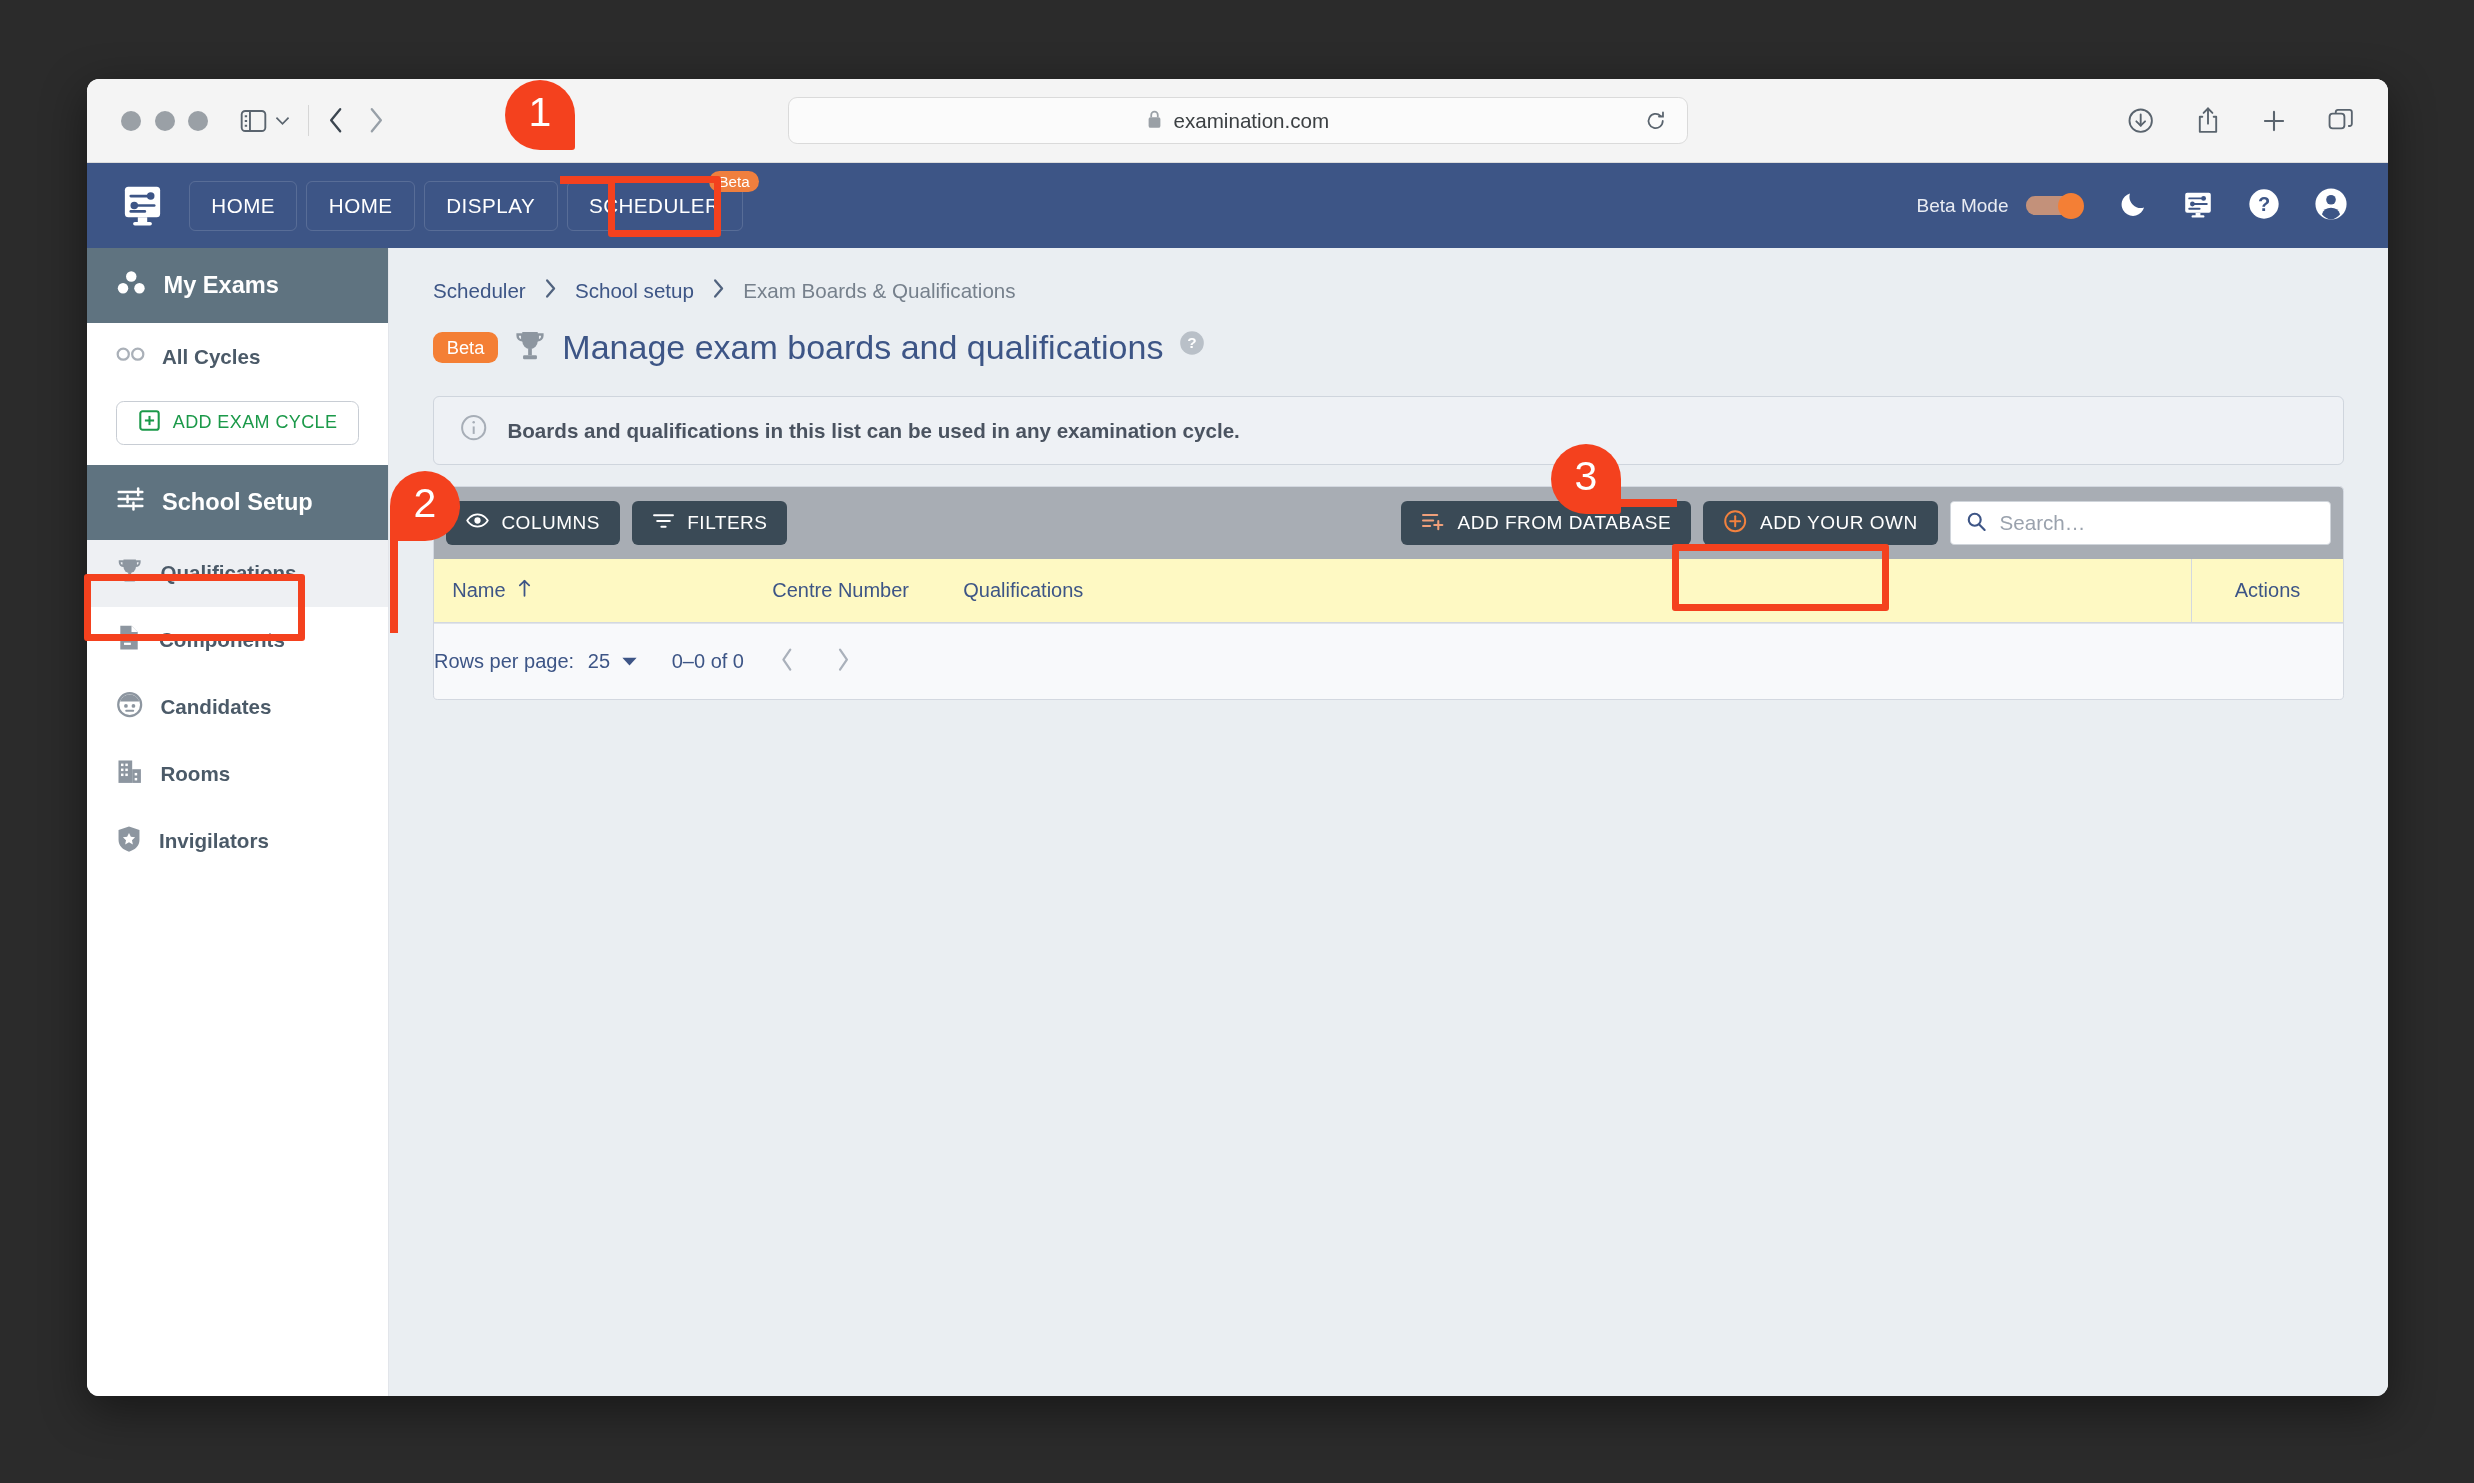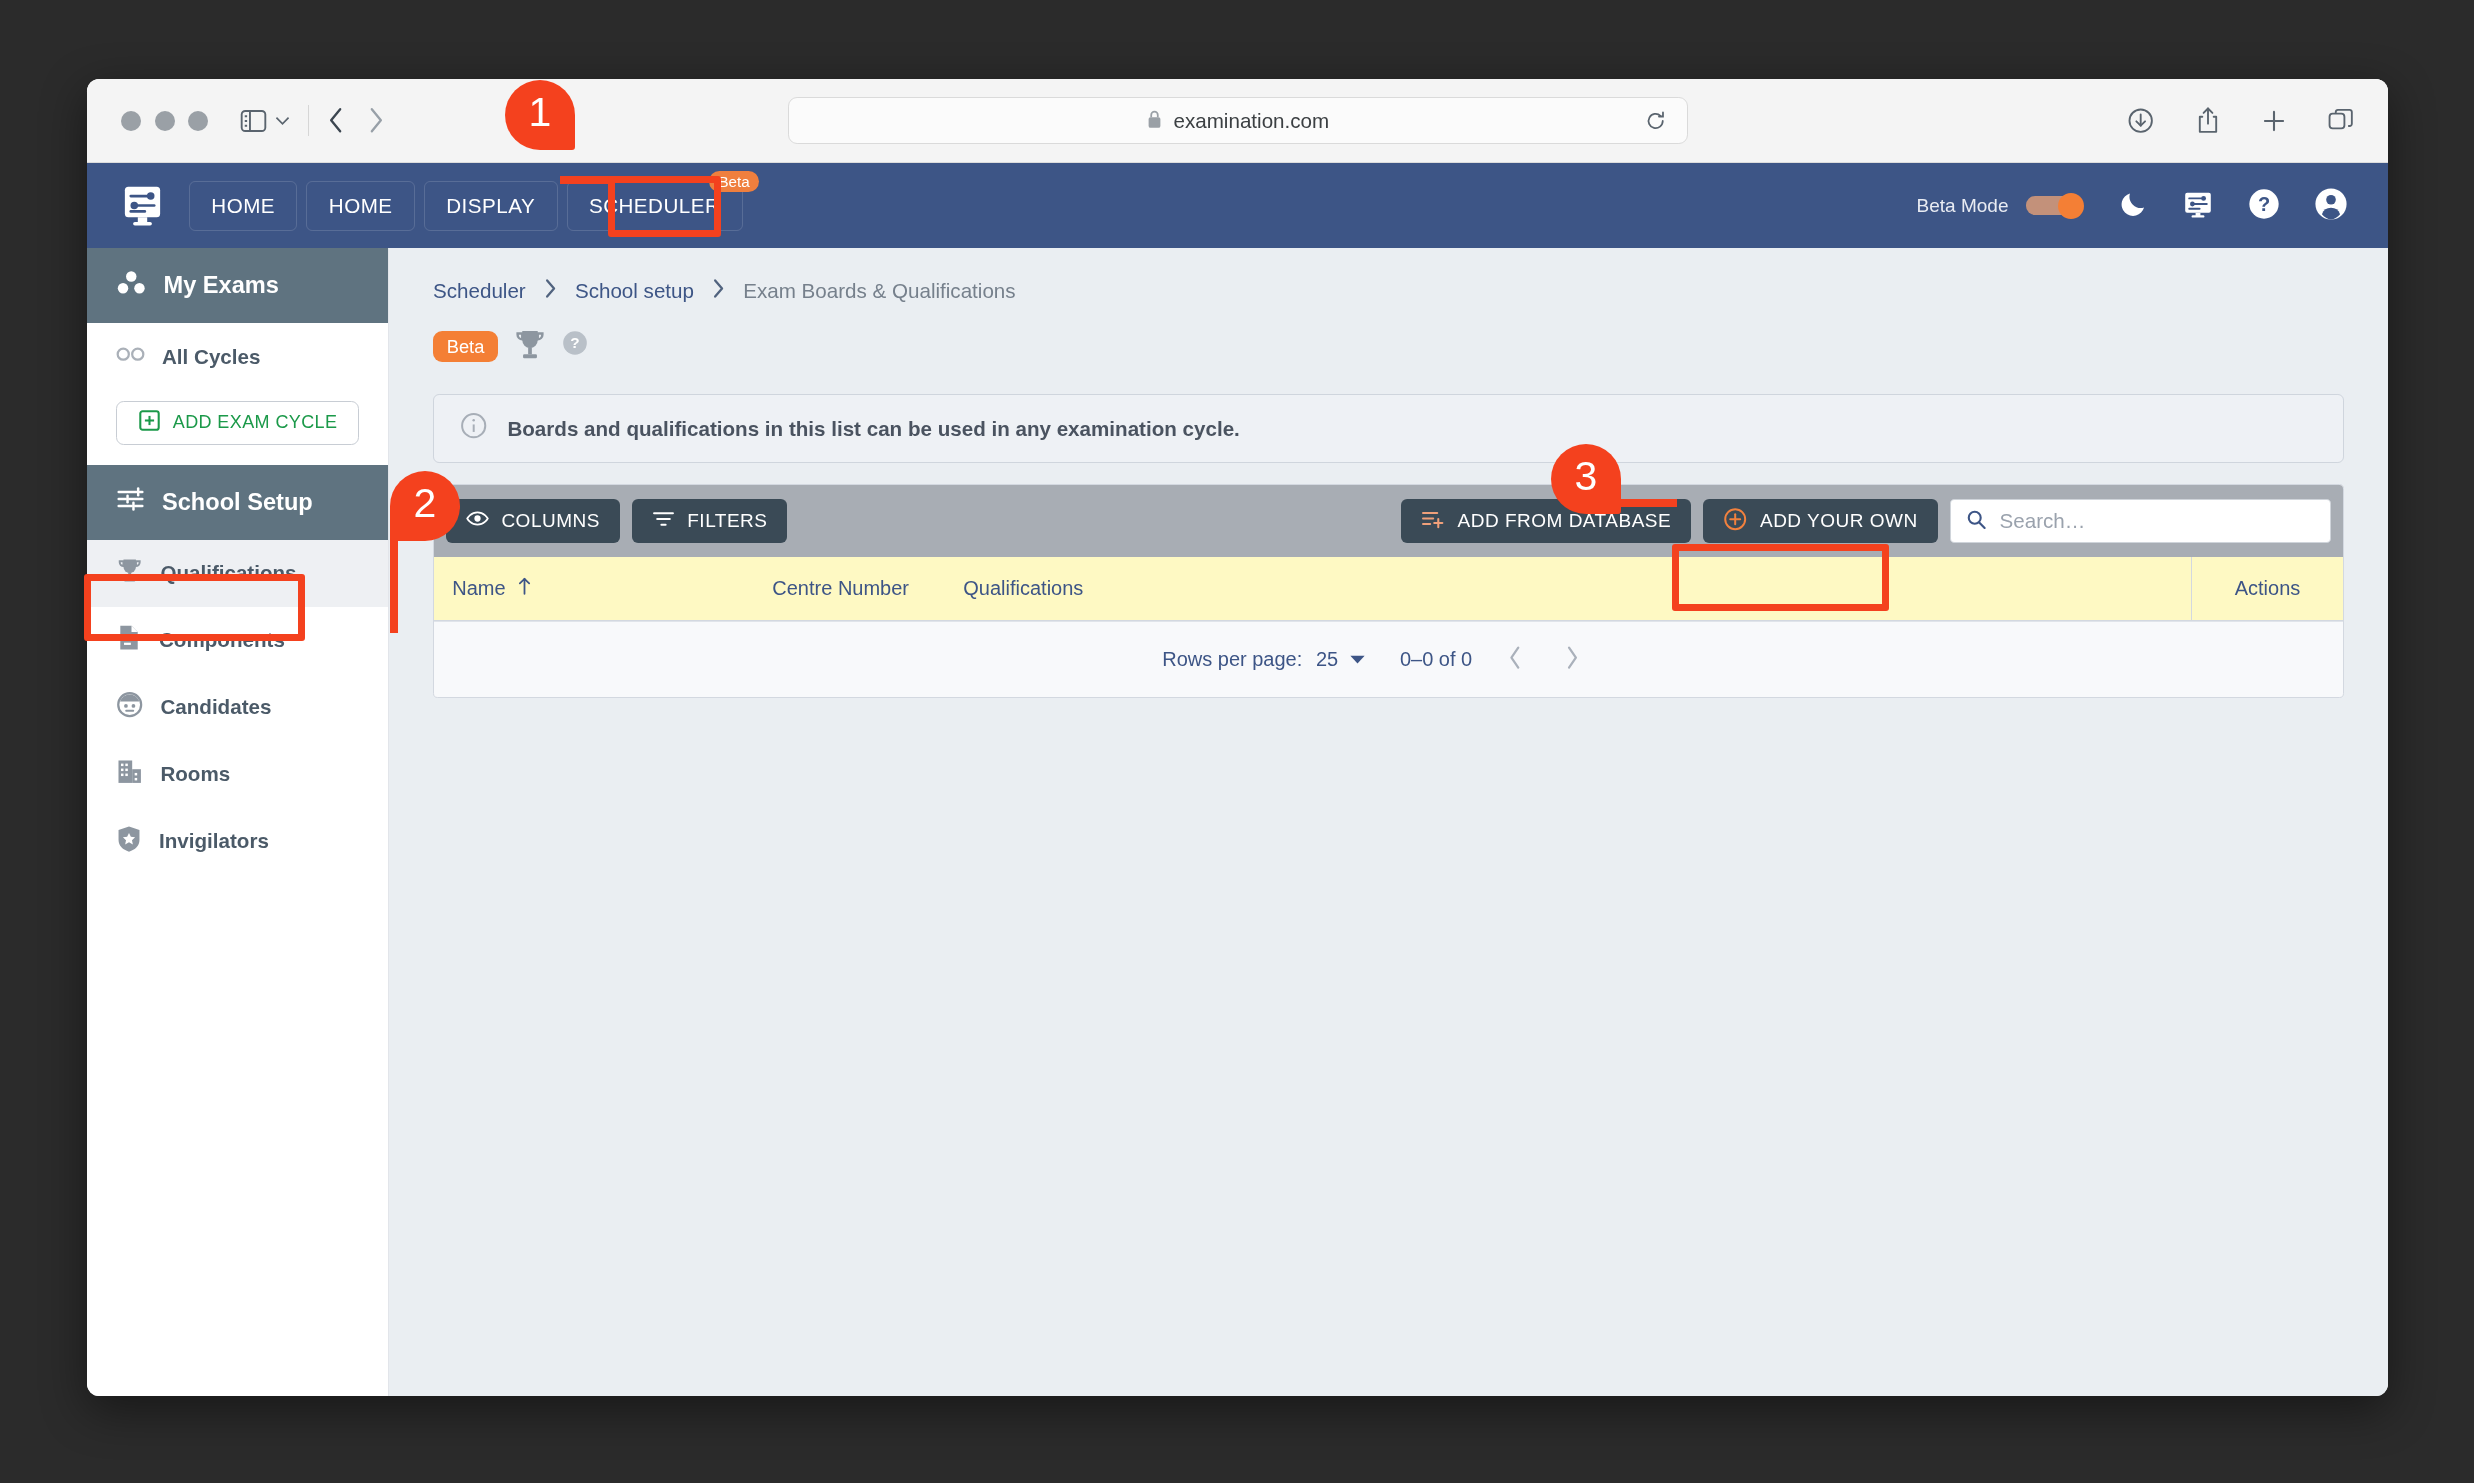--- a/index.html
+++ b/index.html
@@ -281,21 +281,21 @@
     height: 70px;
     padding: 0 32px;
     display: flex; align-items: center; gap: 20px;
     font-size: 22px; color: #3c4651;
     background: #f8f9fb;
   }
 
   #grid-footer {
     height: 76px;
     border-top: 0.8px solid #e0e4ea;
-    display: flex; align-items: center; justify-content: center;
+    display: flex; align-items: center; justify-content: flex-start;
     gap: 34px;
     padding-right: 34px;
     font-size: 20px; color: #3d5586;
   }
   #rows-per-page { display: flex; align-items: center; gap: 13.7px; }
   #rpp-select { display: flex; align-items: center; gap: 10.7px; }
   #pager { display: flex; align-items: center; gap: 38px; color: #aab1bb; }
 
   
   .hl-box {
@@ -636,20 +636,21 @@
         <span id="title-beta-badge">Beta</span>
         <span>
           <svg width="34" height="34" viewBox="0 0 22 22" fill="#8d96a0">
             <path d="M6 2h10v6a5 5 0 0 1-10 0V2z"></path>
             <path d="M3 3.5h3v3.8A3 3 0 0 1 3 4.3V3.5z" fill="none" stroke="#8d96a0" stroke-width="1.6"></path>
             <path d="M19 3.5h-3v3.8A3 3 0 0 0 19 4.3V3.5z" fill="none" stroke="#8d96a0" stroke-width="1.6"></path>
             <rect x="9.8" y="12.5" width="2.4" height="4.5"></rect>
             <rect x="6.5" y="17" width="9" height="2.6" rx="0.8"></rect>
           </svg>
         </span>
+        <h1 id="page-title">Manage exam boards and qualifications</h1>
         <span style="align-self:flex-start;margin-top:1.5px;">
           <svg width="26" height="26" viewBox="0 0 22 22" fill="#b9c0c8">
             <circle cx="11" cy="11" r="10"></circle>
             <text x="11" y="15.5" font-size="13" font-weight="bold" fill="#ffffff" text-anchor="middle" font-family="Liberation Sans, sans-serif">?</text>
           </svg>
         </span>
       </div>
 
       <div id="info-banner">
         <span>

